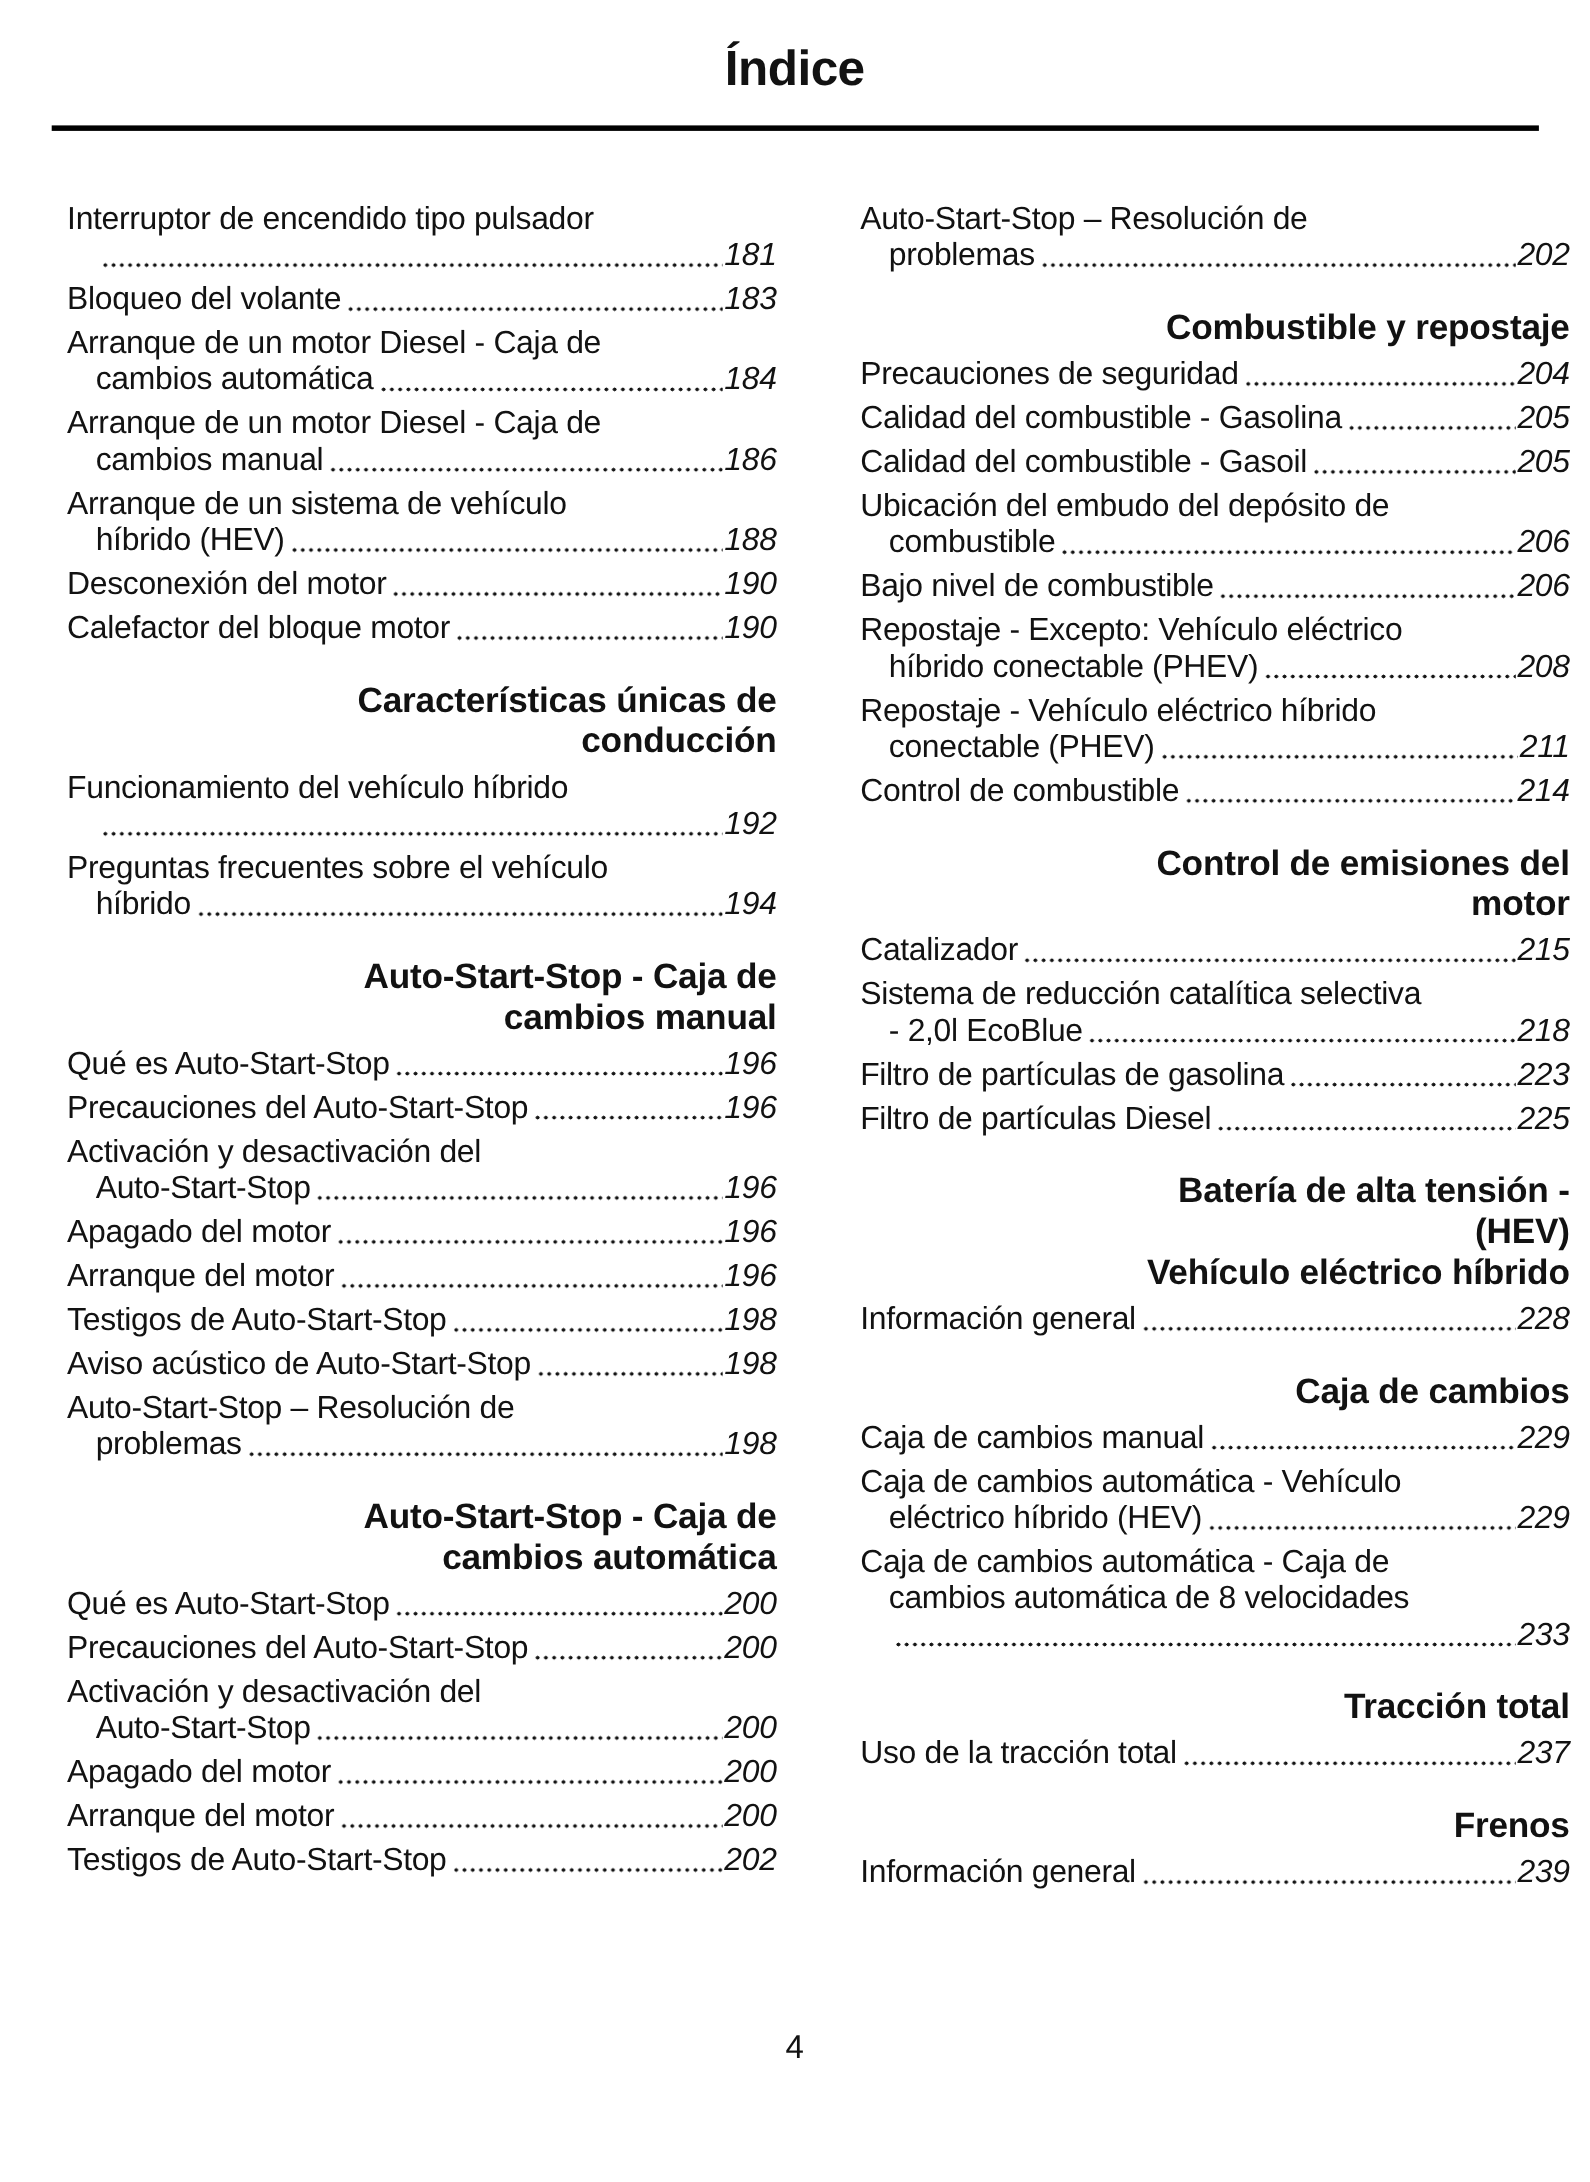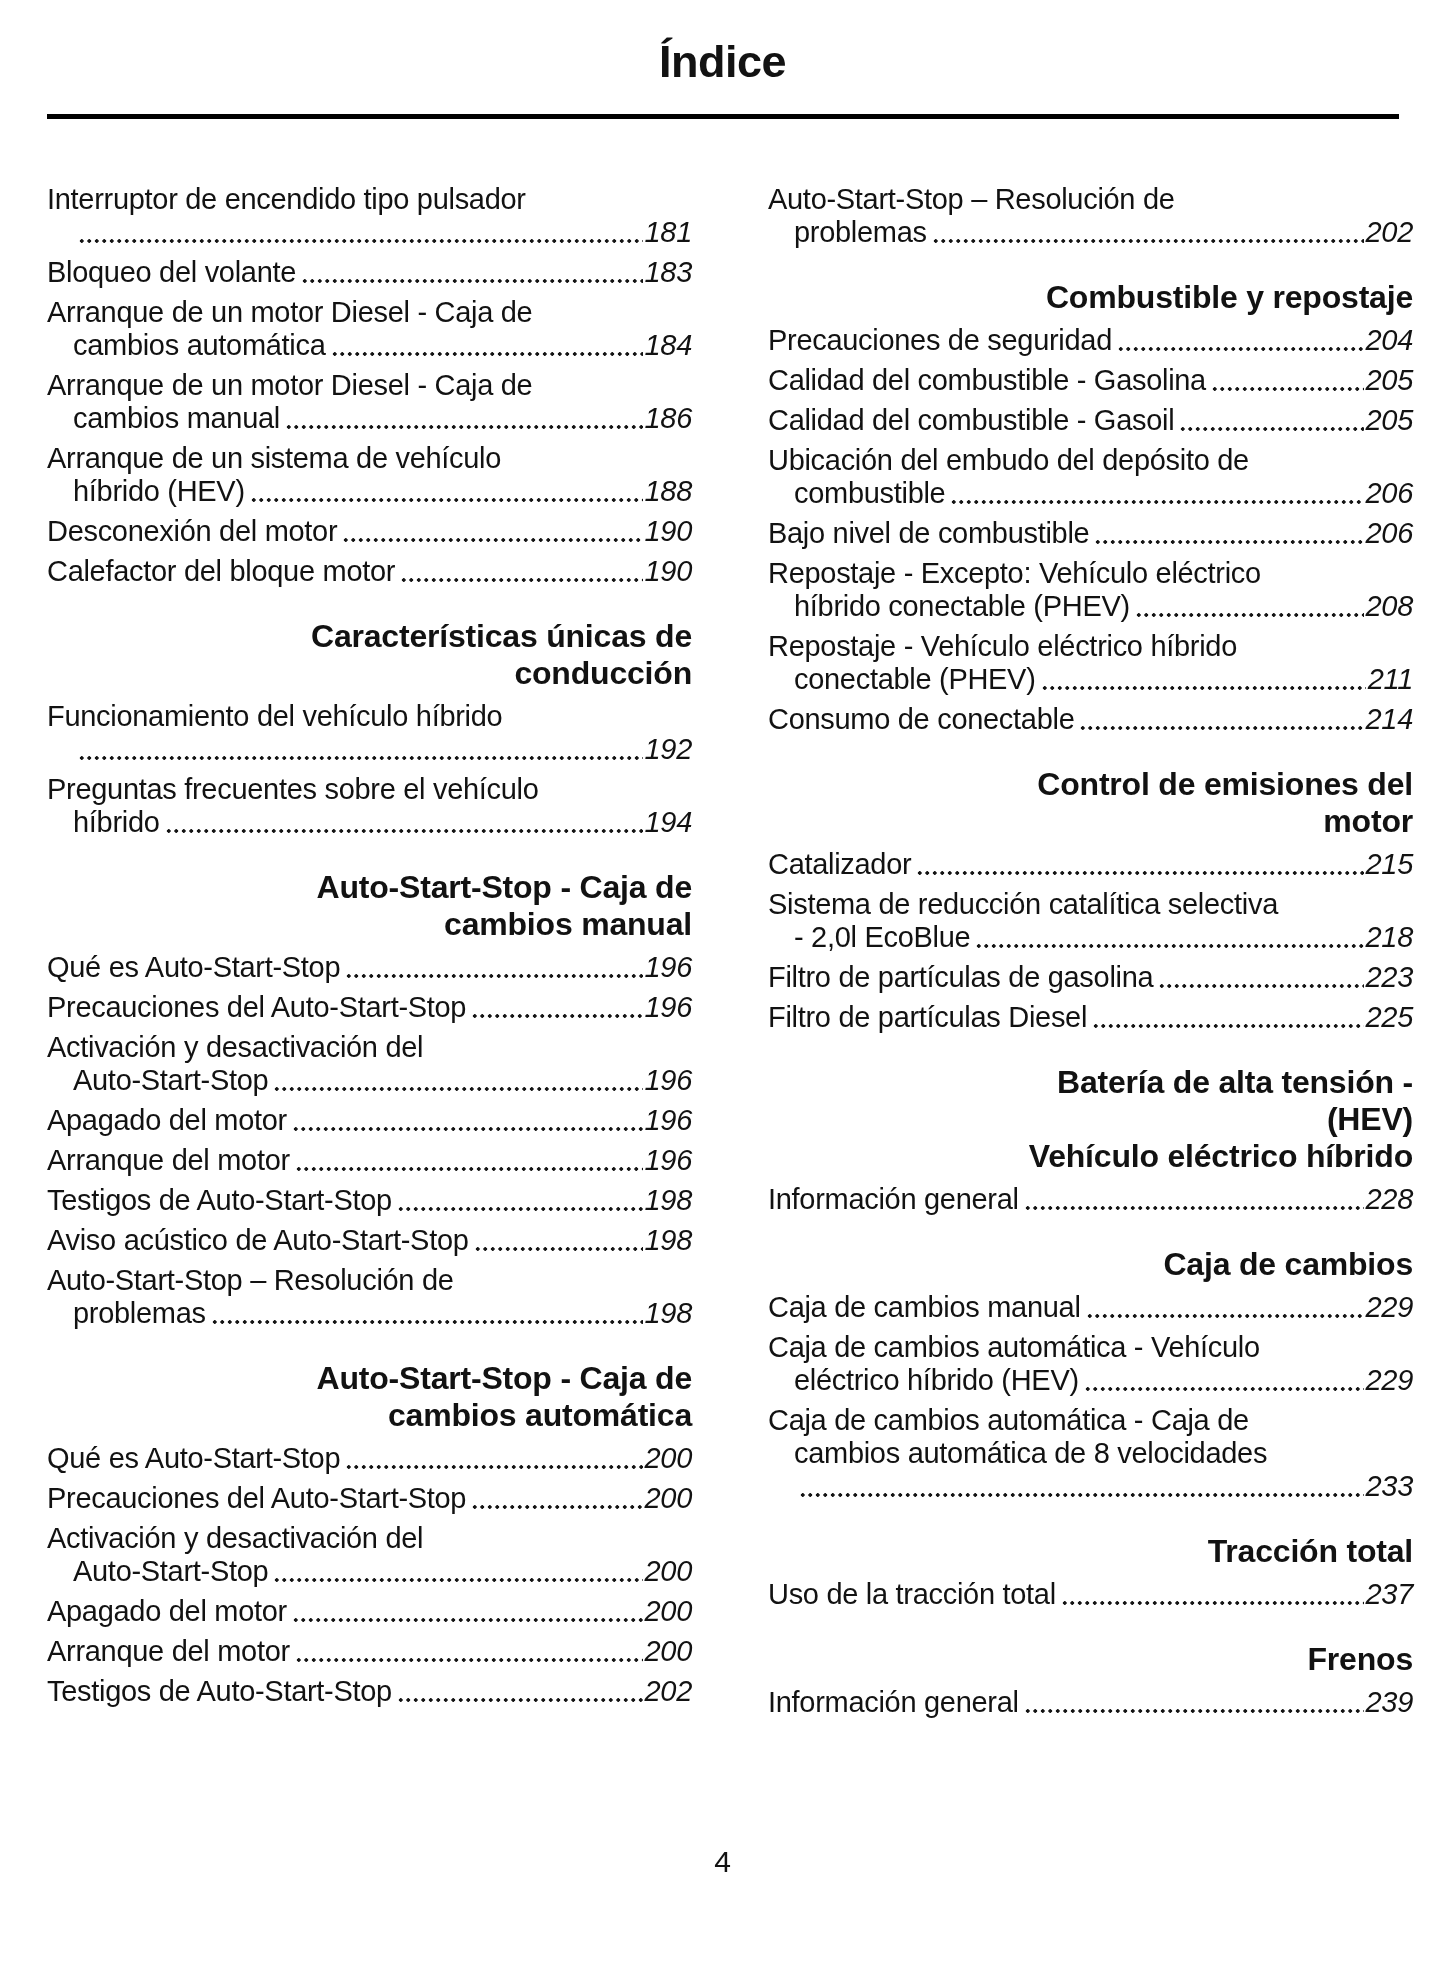--- a/index.html
+++ b/index.html
@@ -9,21 +9,21 @@
     font-family:"Liberation Sans","DejaVu Sans",sans-serif;
   }
   .page-title{
     margin-top:36px;text-align:center;
     font-size:45px;font-weight:bold;letter-spacing:-0.5px;
   }
   .title-divider{
     width:1352px;height:5px;background:#000;margin:26px auto 0 auto;
   }
   .columns{
-    display:flex;margin:64px 0 0 47px;
+    display:flex;margin:64px 0 0 61px;
   }
   .col{width:645px;}
   .col.right{margin-left:76px;}
   .toc-entry{margin-bottom:7px;font-size:29px;line-height:33px;letter-spacing:-0.3px;}
   .toc-entry .line{display:flex;align-items:flex-end;}
   .indent{padding-left:26px;}
   .toc-entry .text{white-space:pre;}
   .toc-entry .leader{
     flex:1;min-width:14px;height:26px;margin:0 2px 0 5px;
     background-image:radial-gradient(circle,#141414 1.55px,transparent 1.95px);
@@ -292,21 +292,21 @@
       <div class="toc-entry">
         <div class="line">Repostaje - Vehículo eléctrico híbrido</div>
         <div class="line indent">
           <span class="text">conectable (PHEV)</span>
           <span class="leader"></span>
           <span class="pg">211</span>
         </div>
       </div>
       <div class="toc-entry">
         <div class="line">
-          <span class="text">Consumo de conectable</span>
+          <span class="text">Control de combustible</span>
           <span class="leader"></span>
           <span class="pg">214</span>
         </div>
       </div>
       <div class="toc-heading">
         <div class="h-line">Control de emisiones del</div>
         <div class="h-line indent">motor</div>
       </div>
       <div class="toc-entry">
         <div class="line">

